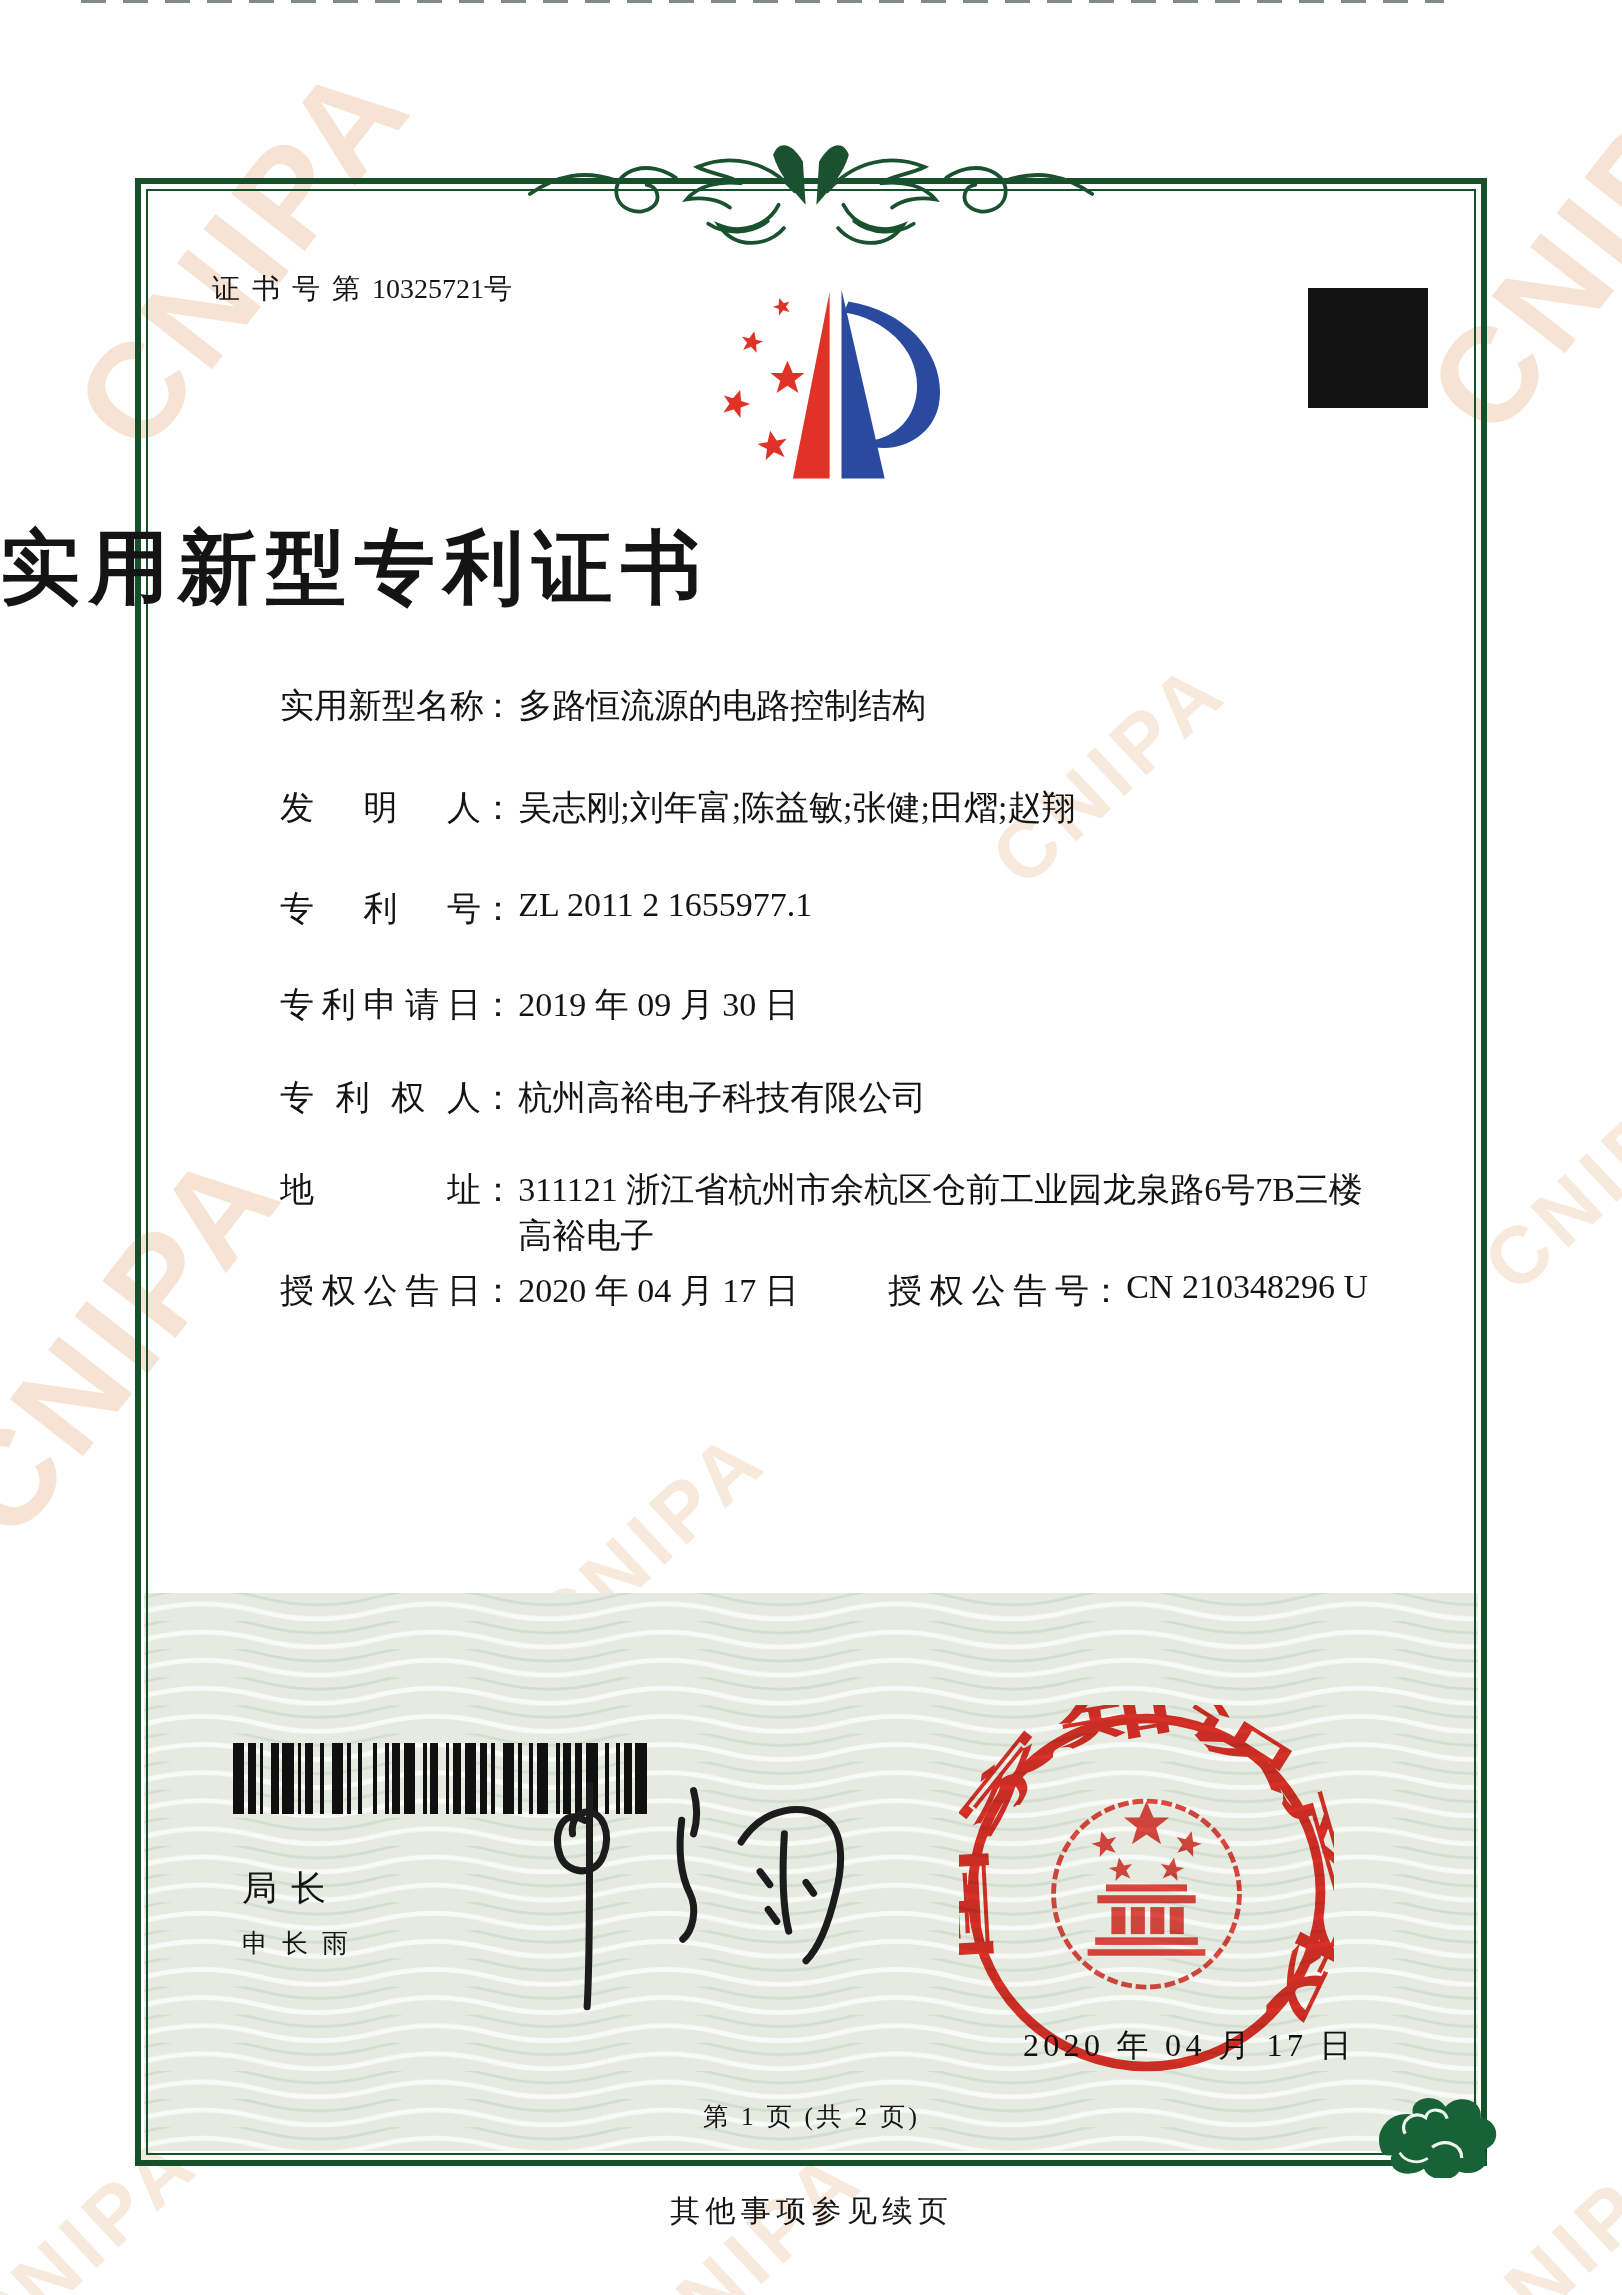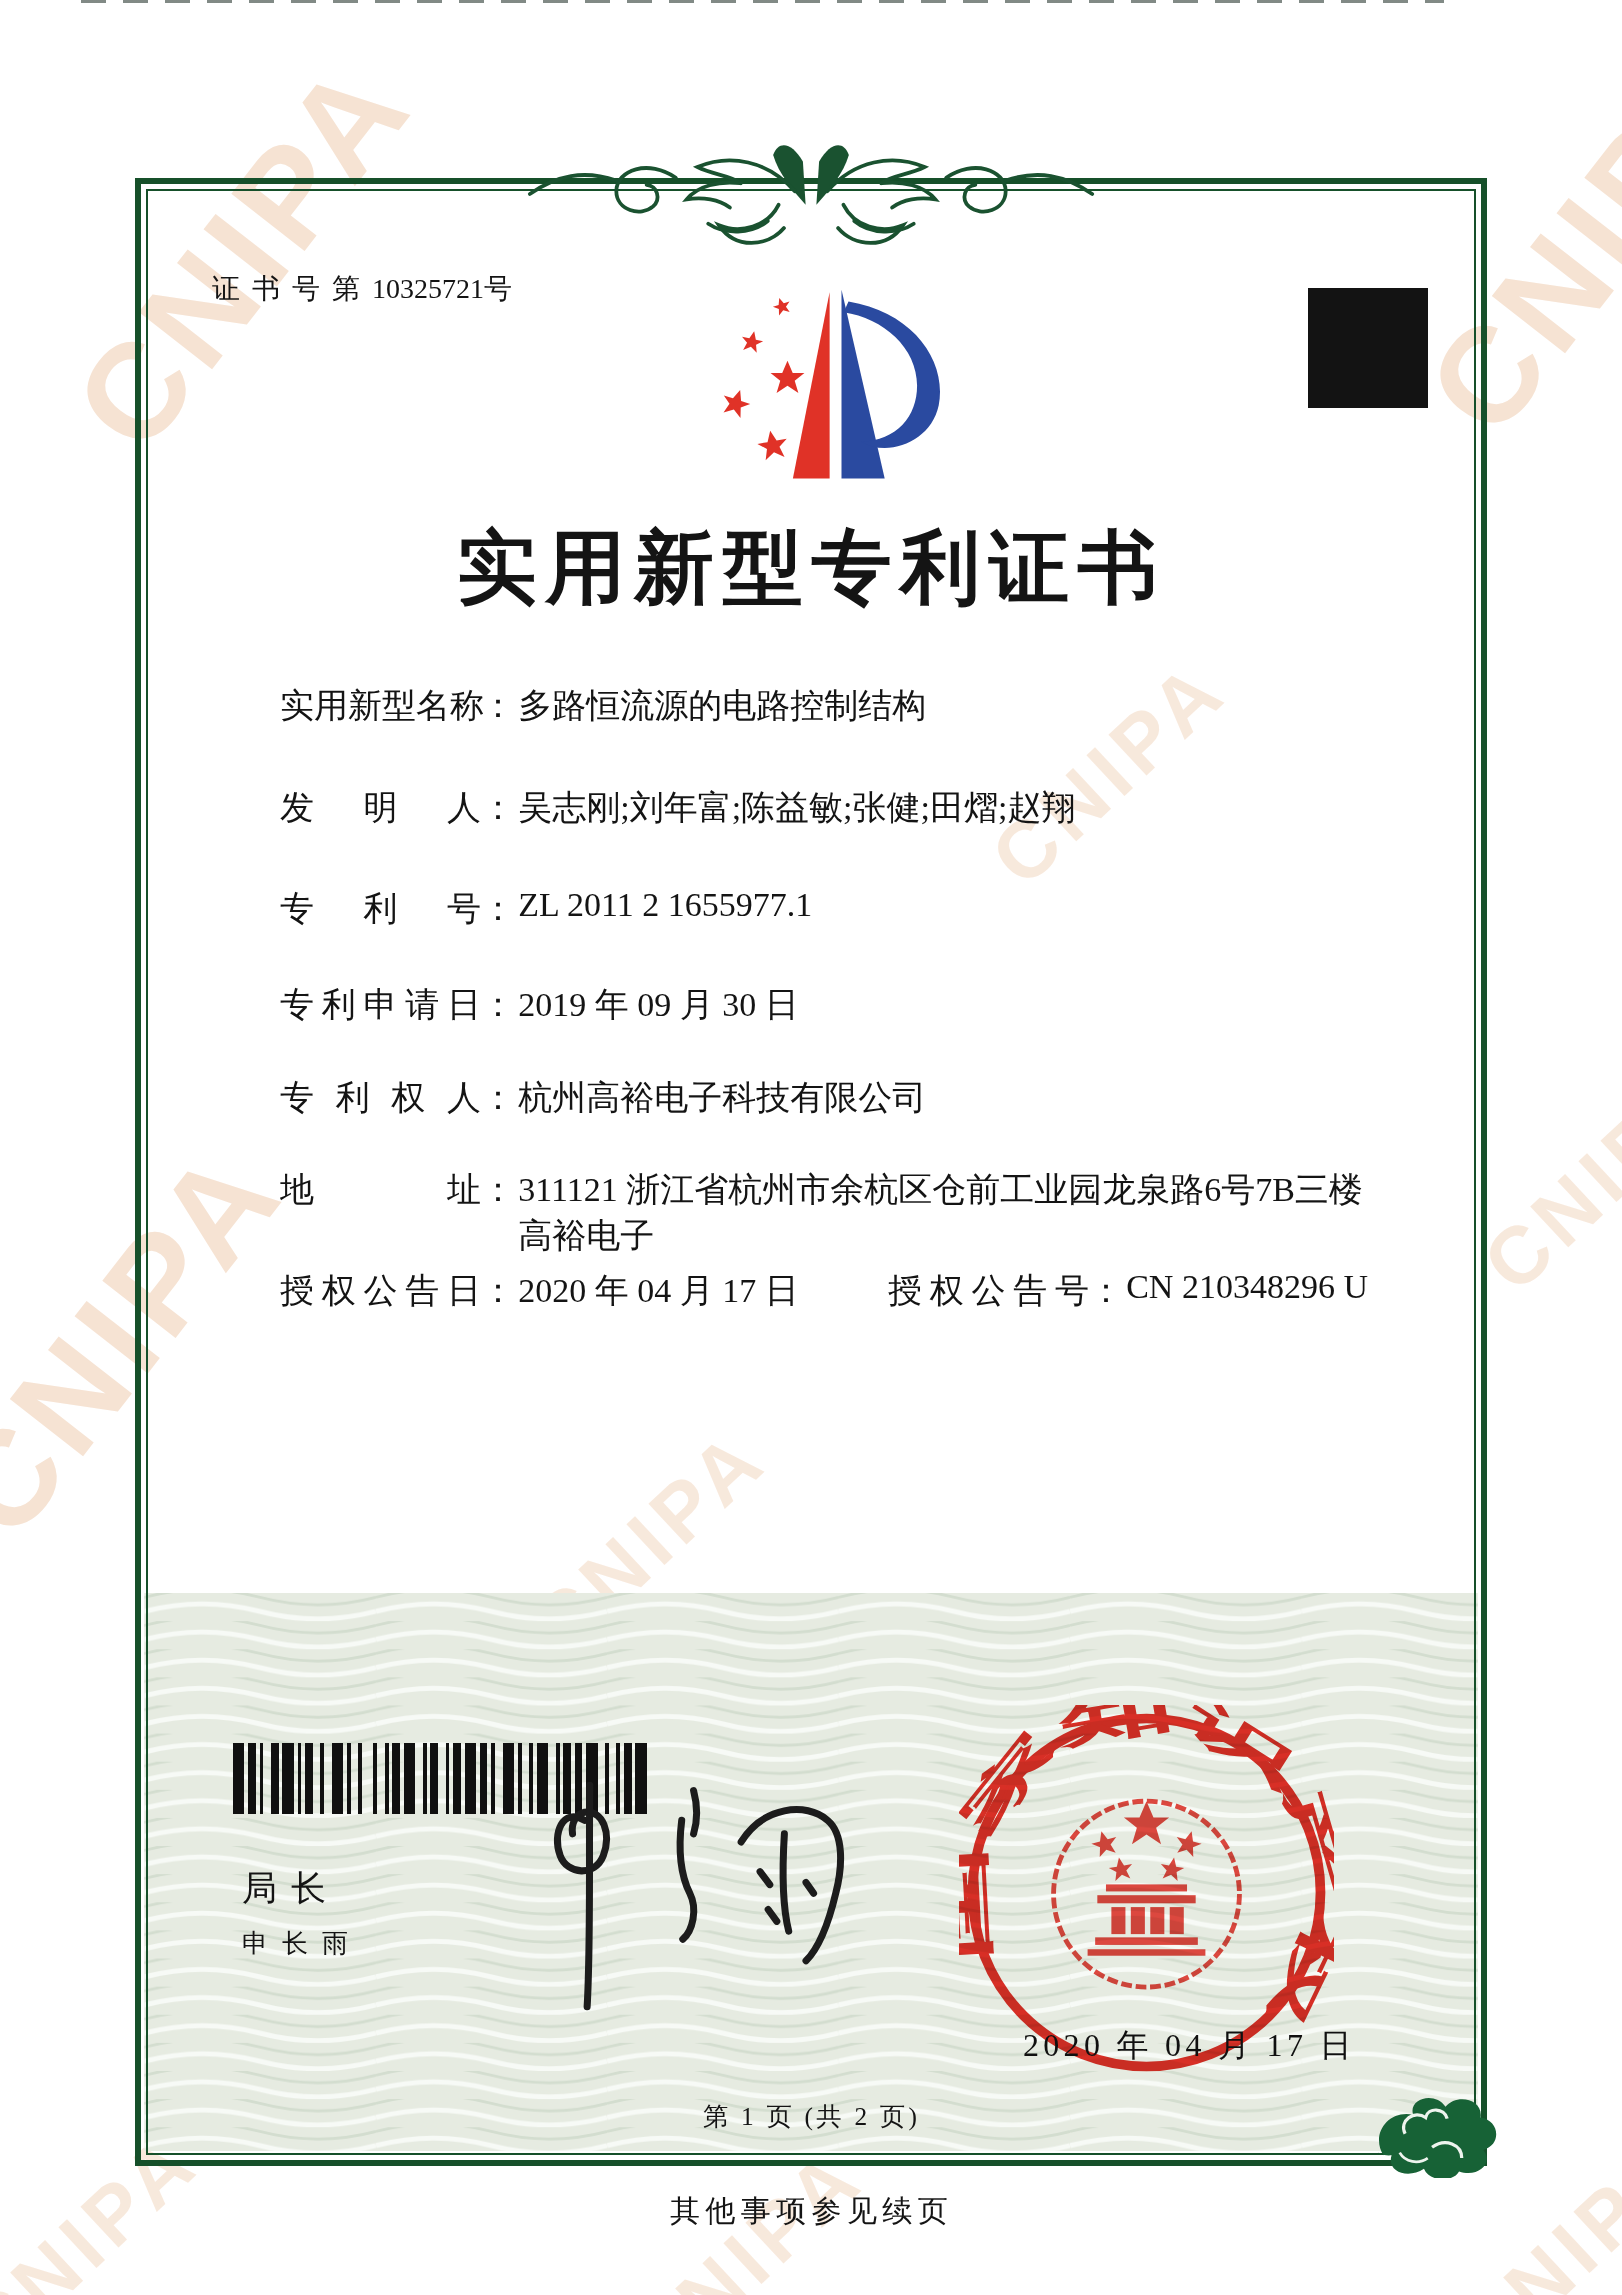--- a/index.html
+++ b/index.html
@@ -22,21 +22,21 @@
   .waveband{position:absolute;left:144px;top:1593px;z-index:1;}
   
   .dragons{position:absolute;left:519px;top:129px;z-index:3;}
   .corner-swirl{position:absolute;left:1367px;top:2096px;z-index:3;}
   .logo{position:absolute;left:700px;top:254px;z-index:3;}
   .qr{position:absolute;left:1308px;top:288px;z-index:3;}
   .qr rect{fill:#131313;}
   
   .certno{position:absolute;left:212px;top:270px;font-size:28px;z-index:3;white-space:nowrap;text-align:center;}
   .certno .sp{letter-spacing:12px;}
-  .title{position:absolute;left:0;top:515px;width:100%;text-align:center;font-size:80px;
+  .title{position:absolute;left:0;top:515px;width:100%;text-align:left;font-size:80px;
          font-weight:bold;letter-spacing:8.7px;z-index:3;}
   .row{position:absolute;left:233px;font-size:34px;white-space:nowrap;z-index:3;margin-left:47px;}
   .flabel{display:inline-block;width:201px;text-align:justify;text-align-last:justify;vertical-align:top;}
   .fvalue{margin-left:3.2px;vertical-align:top;}
   .addr-val{white-space:pre-line;display:inline-block;width:909px;}
   .pair2{position:absolute;left:608px;top:0;}
   .paras{position:absolute;left:231px;top:1332px;width:1188px;font-size:31px;line-height:64px;
          letter-spacing:1.1px;text-align:justify;z-index:3;}
   .paras p{margin:0;text-indent:64px;}
   .barcode{position:absolute;left:233px;top:1743px;width:418px;height:71px;overflow:hidden;

